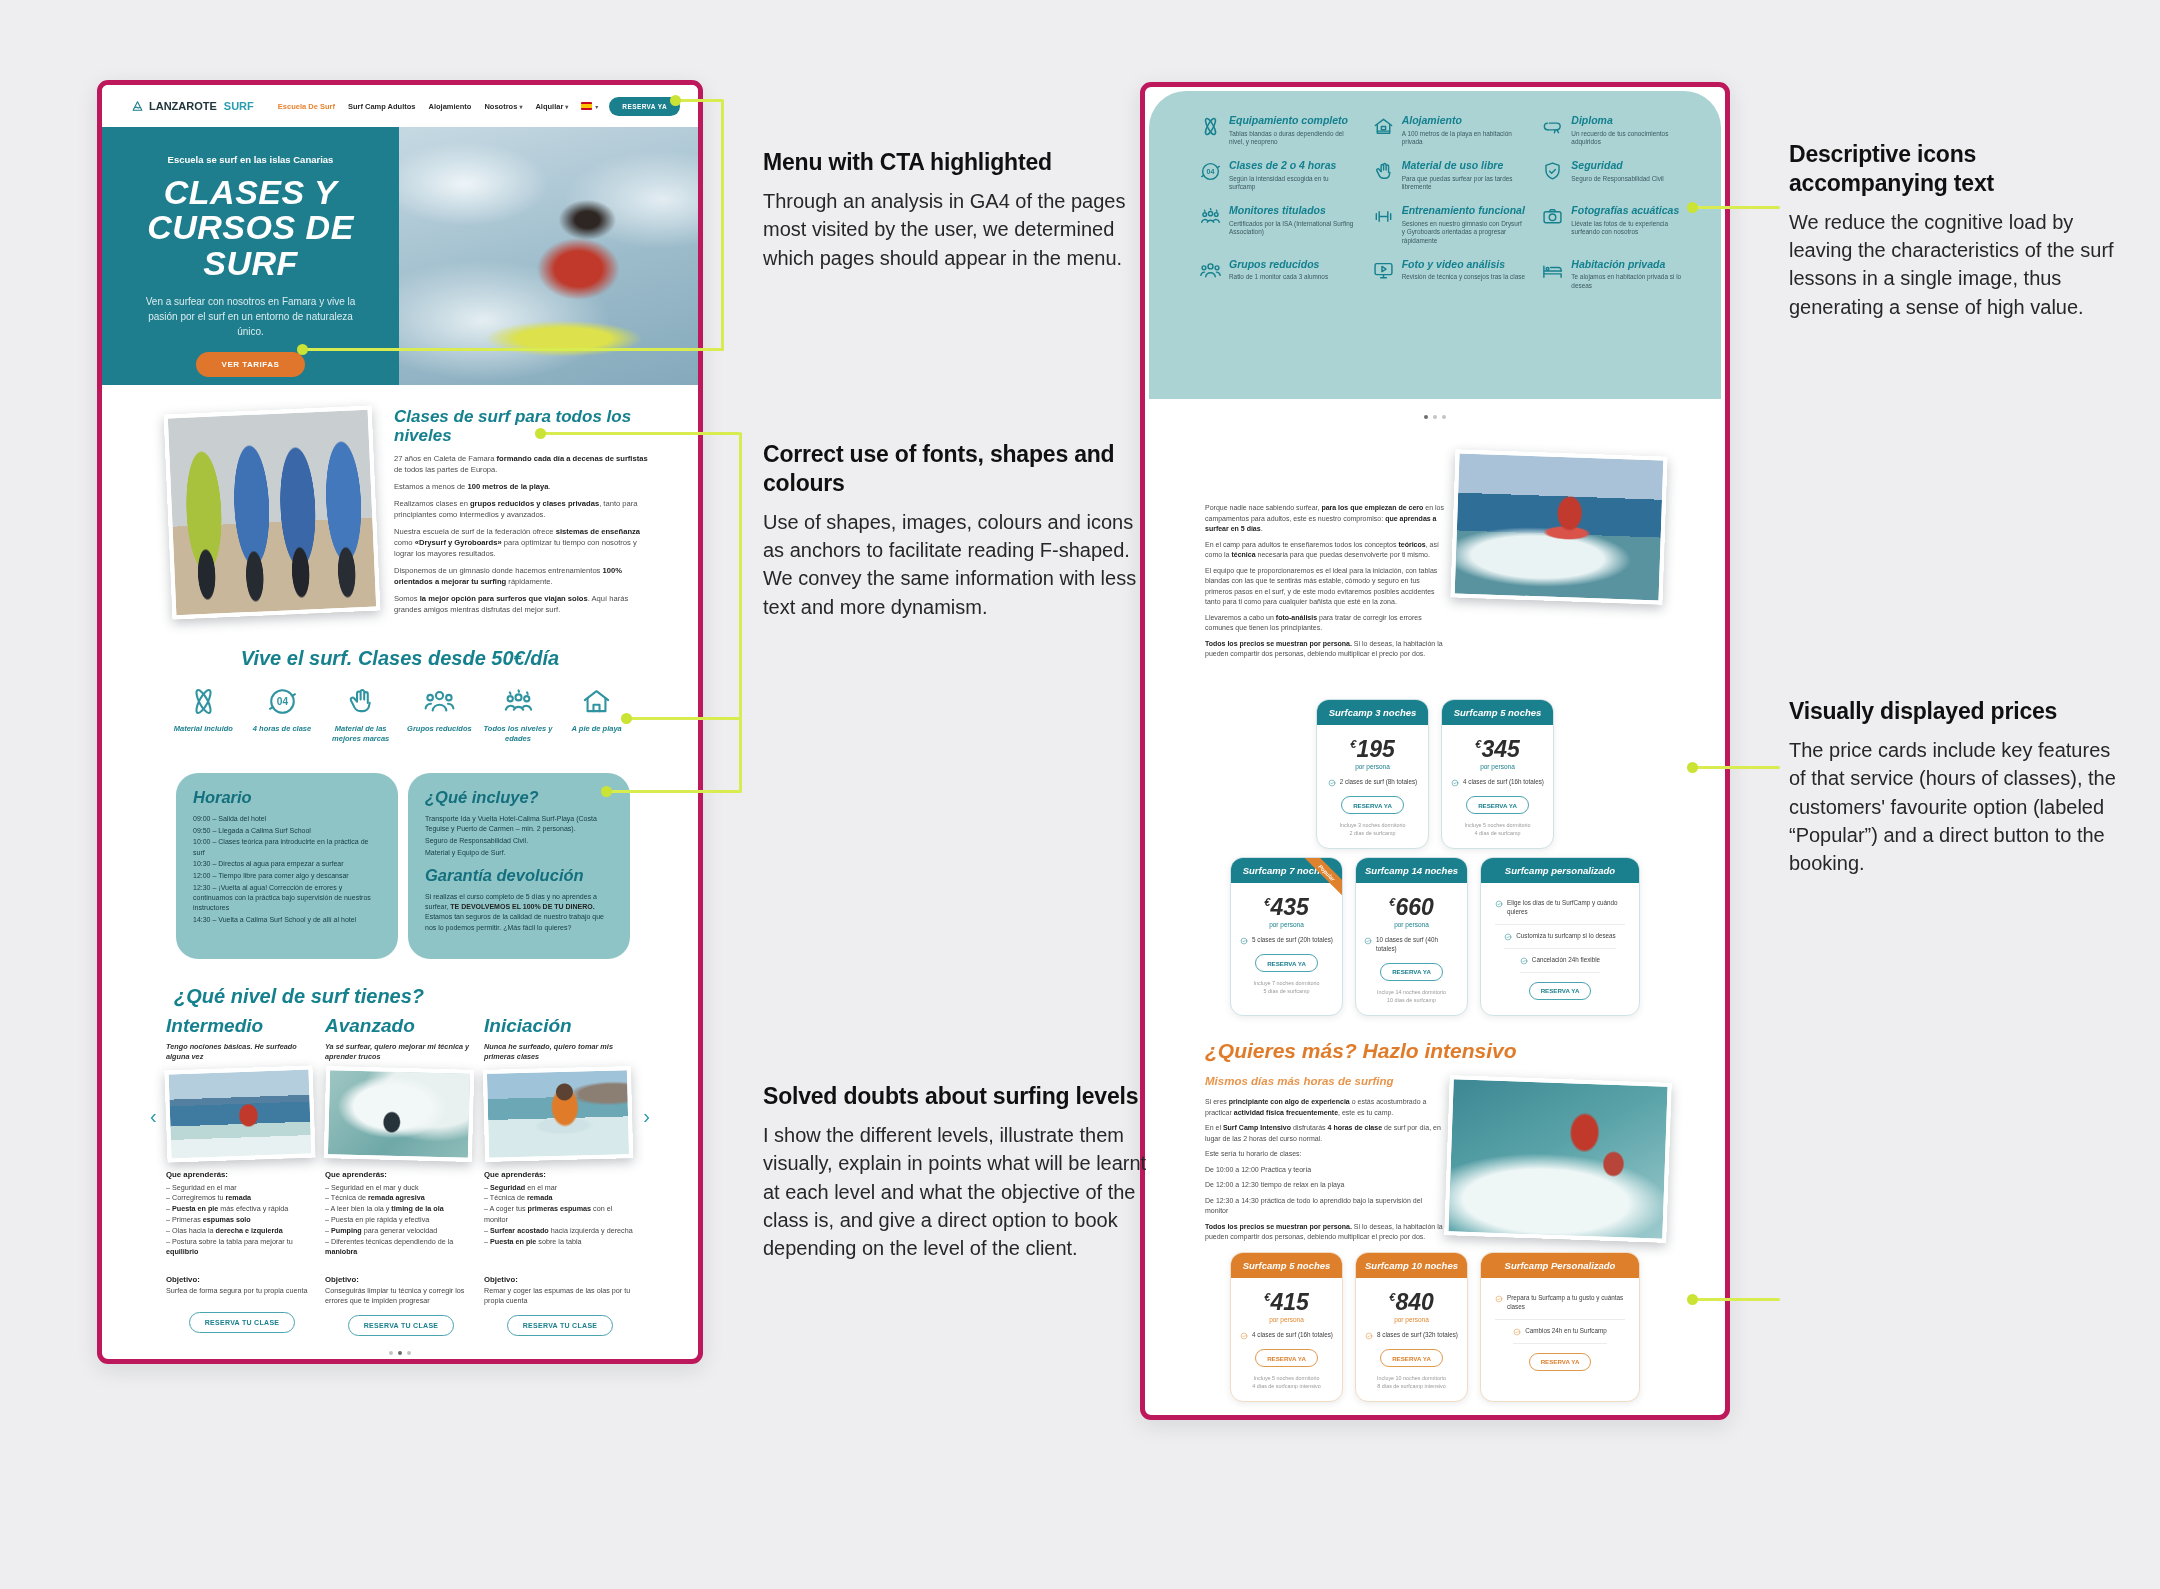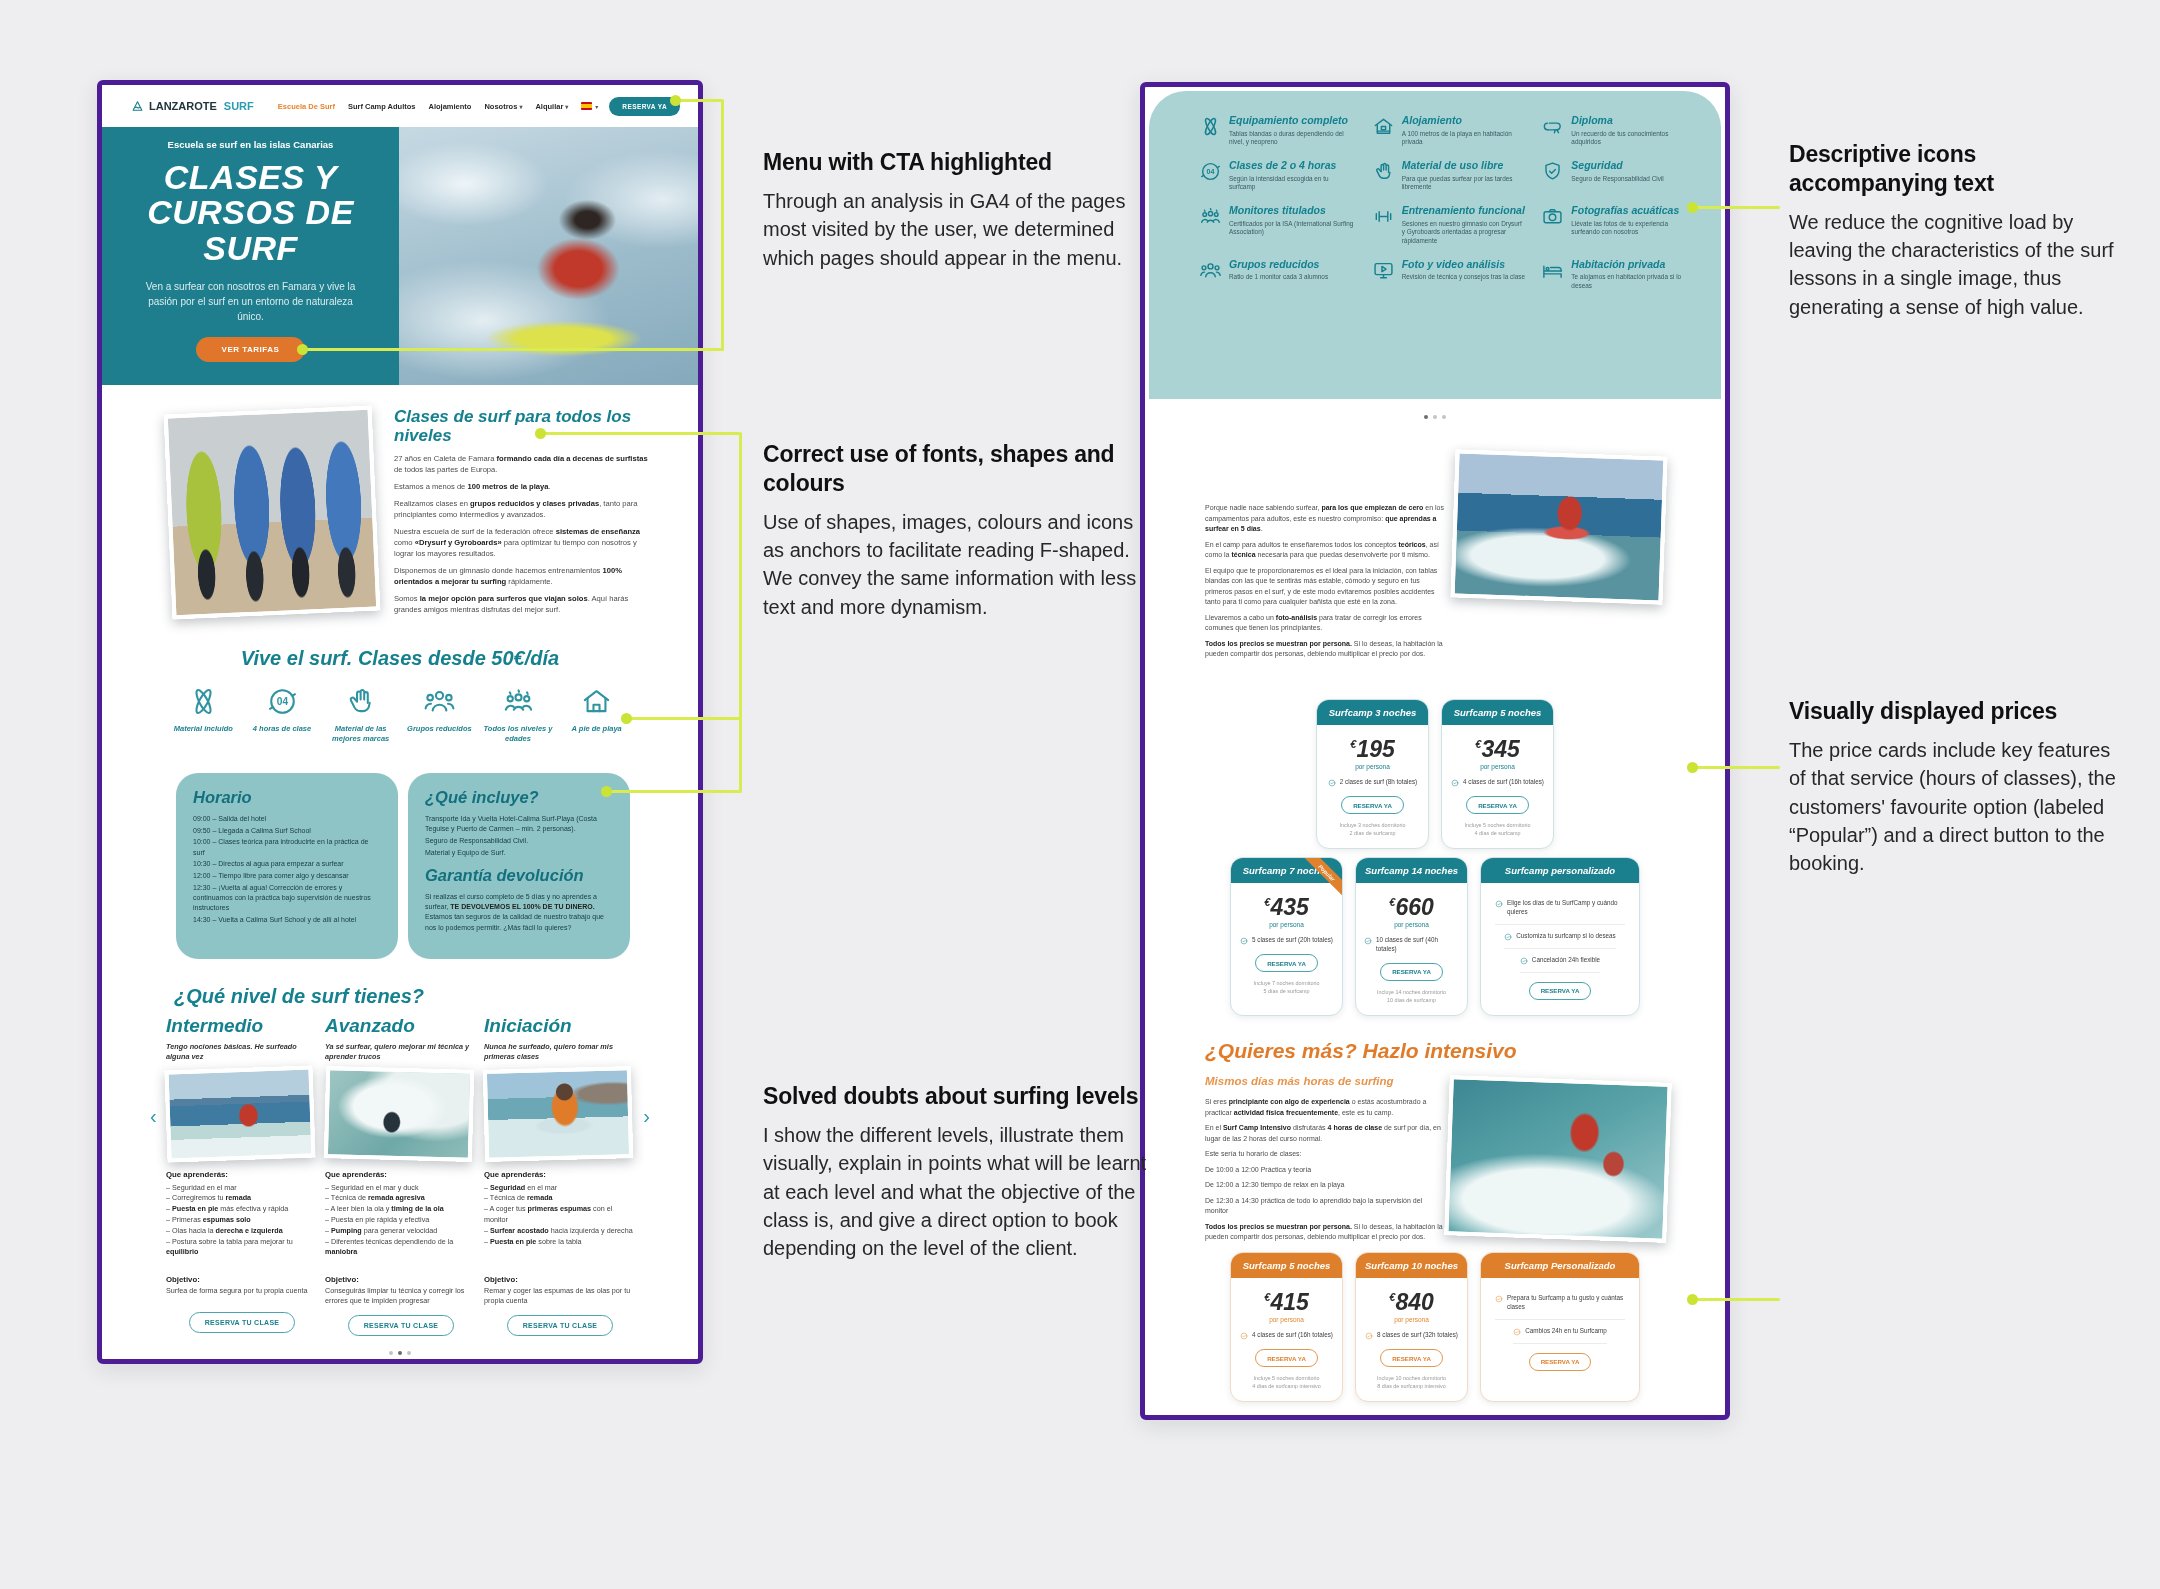--- a/index.html
+++ b/index.html
@@ -1,20 +1,20 @@
 <!DOCTYPE html>
 <html><head>
 <meta charset="utf-8">
 <style>
   html,body{margin:0;padding:0;background:#eeeef0;}
   *{box-sizing:border-box;}
   #canvas{position:relative;width:2160px;height:1589px;background:#eeeef0;font-family:"Liberation Sans",sans-serif;overflow:hidden;}
 
   
-  .mock{position:absolute;background:#fff;border:5px solid #4c1d95;border-radius:6px;overflow:hidden;box-shadow:0 6px 22px rgba(20,30,40,.10);text-decoration:underline;}
+  .mock{position:absolute;background:#fff;border:5px solid #be185d;border-radius:11px;overflow:hidden;box-shadow:0 6px 22px rgba(20,30,40,.10);text-decoration:underline;}
   #mock-left{left:97px;top:80px;width:606px;height:1284px;}
   #mock-right{left:1140px;top:82px;width:590px;height:1338px;}
 
   
   .cl{position:absolute;background:#d9ec4f;z-index:30;border-radius:2px;}
   .cdot{position:absolute;width:11px;height:11px;border-radius:50%;background:#cbe335;z-index:31;}
 
   
   .anno{position:absolute;z-index:5;}
   .anno h2{font-size:23px;font-weight:700;line-height:1.25;color:#101010;margin:0 0 10px;letter-spacing:-.2px;}
@@ -29,21 +29,21 @@
   .nav-item{font-size:7.5px;font-weight:700;color:#2b2b2b;cursor:pointer;white-space:nowrap;}
   .nav-item.active{color:#e8832e;}
   .caret{font-size:6px;color:#555;margin-left:2px;}
   .flag{width:11px;height:8px;margin-left:13px;border-radius:1px;flex:none;
         background:linear-gradient(#c60b1e 0 25%,#ffc400 25% 75%,#c60b1e 75% 100%);}
   .fc{margin-left:3px;}
   .nav-cta{margin-left:11px;background:#1b808d;color:#fff;border:none;border-radius:12px;padding:6px 13px;font-size:6.5px;font-weight:700;letter-spacing:.4px;font-family:inherit;cursor:pointer;}
 
   
   .hero{position:absolute;top:42px;left:0;right:0;height:258px;display:flex;}
-  .hero-left{width:297px;background:#1f7e8d;color:#fff;text-align:center;padding:8px 24px 0;}
+  .hero-left{width:297px;background:#1f7e8d;color:#fff;text-align:center;padding:23px 24px 0;}
   .hero-tag{font-size:9.5px;font-weight:700;margin:4px 0 10px;}
   .hero-title{font-size:34px;font-style:italic;font-weight:800;line-height:1.04;letter-spacing:.5px;margin:0 0 13px;}
   .hero-body{font-size:10px;line-height:1.5;color:#d9ecef;margin:0 auto 13px;max-width:234px;}
   .hero-cta{background:#e0762b;color:#fff;border:none;border-radius:15px;padding:8px 26px;font-size:8px;font-weight:700;letter-spacing:.5px;font-family:inherit;cursor:pointer;}
   .hero-photo{flex:1;background:
     radial-gradient(ellipse 40px 28px at 63% 36%, #2e2622 30%, transparent 72%),
     radial-gradient(ellipse 56px 42px at 60% 55%, #c0392b 42%, transparent 74%),
     radial-gradient(ellipse 105px 24px at 55% 82%, #dce14c 45%, transparent 75%),
     radial-gradient(ellipse 120px 60px at 22% 22%, #eef5f8 0%, transparent 70%),
     radial-gradient(ellipse 140px 70px at 88% 28%, #e3edf2 0%, transparent 70%),

